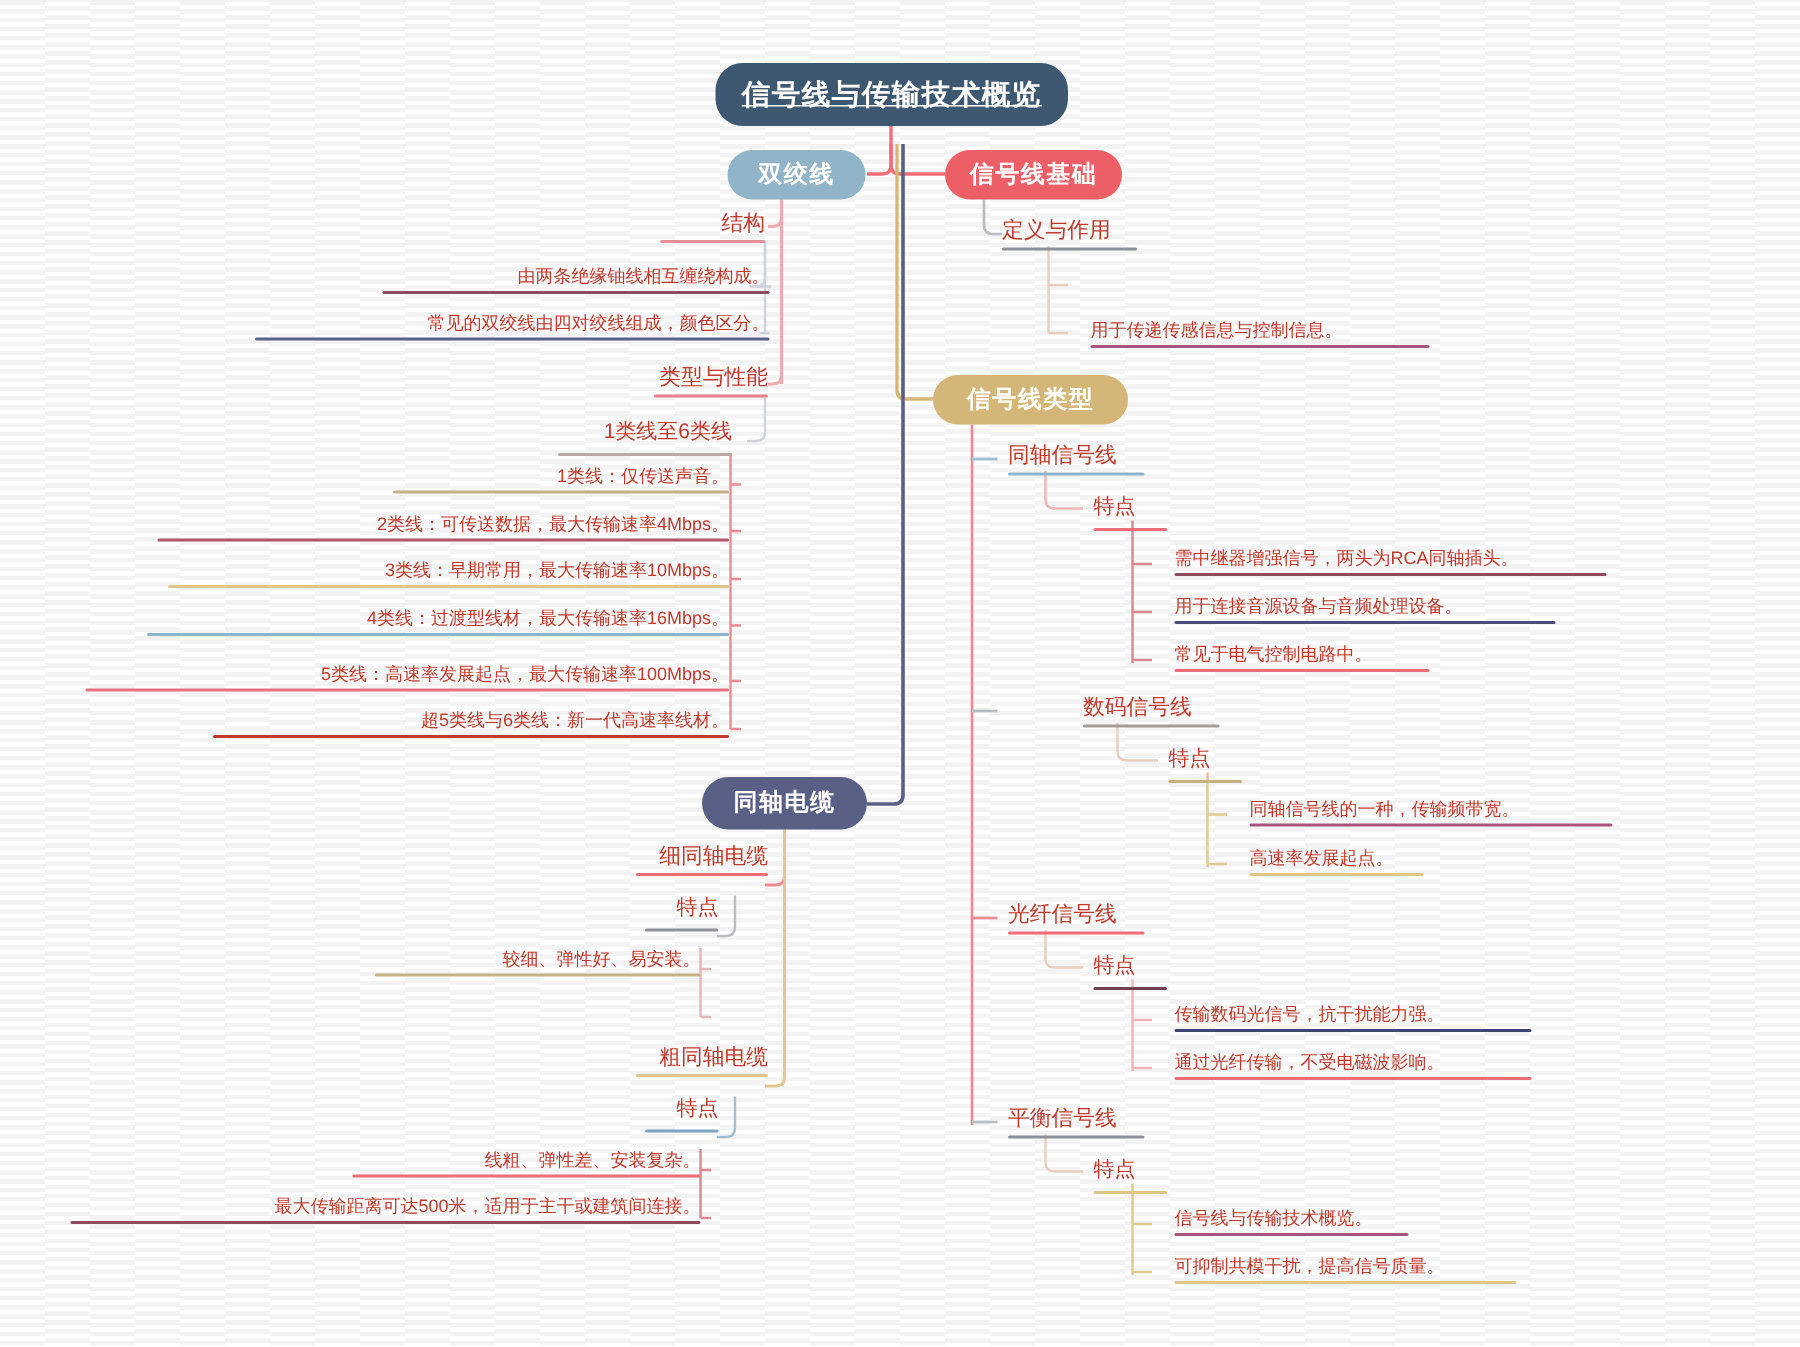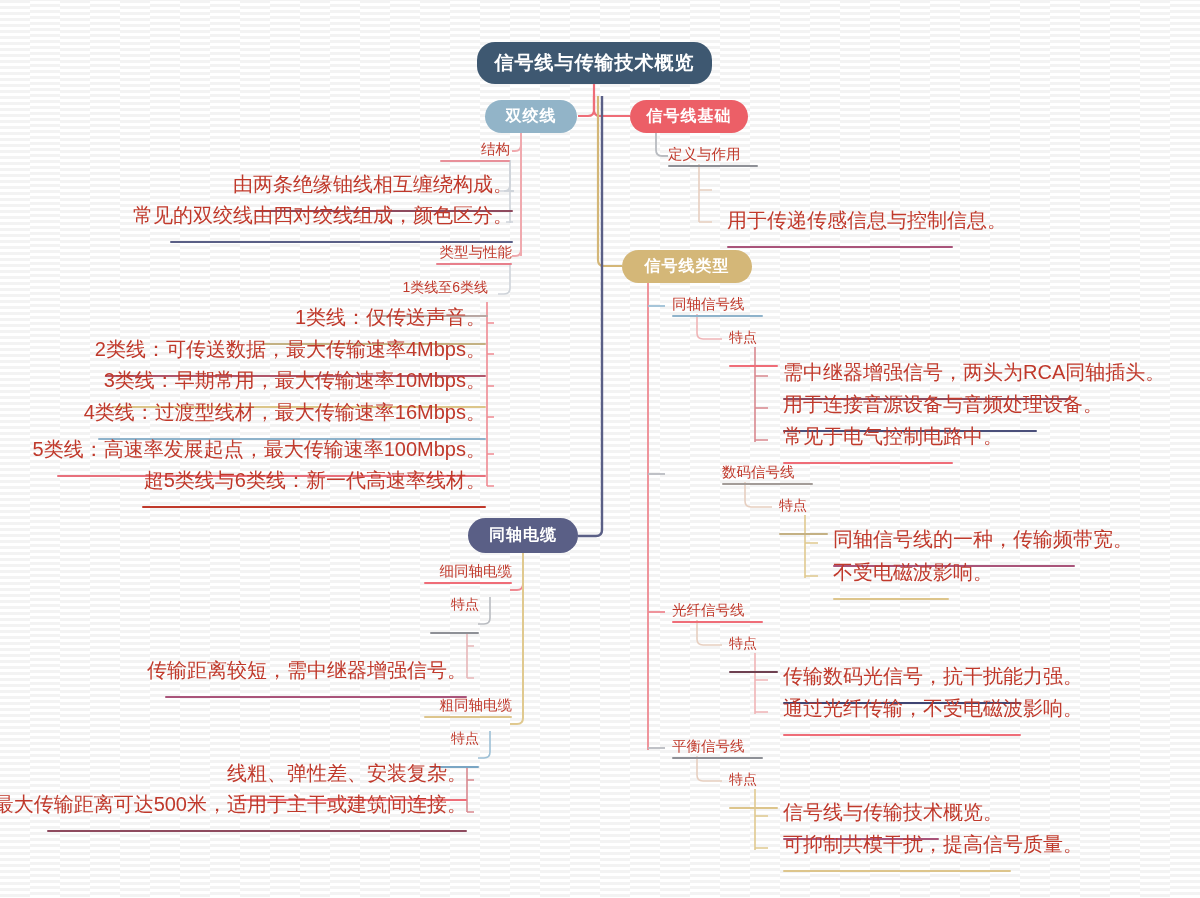--- a/index.html
+++ b/index.html
@@ -48,26 +48,26 @@
   .root{font-size:19px;}
   .lvl1{font-size:16px;justify-content:center;}
 
   
   .lvl2{
     font-size:14.5px;color:#c0392b;padding-bottom:3px;
     display:flex;align-items:center;
   }
   .lvl2 .t{line-height:19px;}
   .lvl3{
-    font-size:14px;color:#c0392b;padding-bottom:21px;
+    font-size:14px;color:#c0392b;padding-bottom:8px;
     display:flex;align-items:flex-end;
   }
   .lvl3 .t{line-height:18px;}
   .leaf{
-    font-size:20px;color:#c0392b;padding-bottom:19px;
+    font-size:12px;color:#c0392b;padding-bottom:3px;
     display:flex;align-items:flex-end;
   }
   .leaf .t{line-height:18px;}
   .ul{position:absolute;left:0;right:0;bottom:0;height:2.5px;border-radius:2px;}
 </style>
 </head>
 <body>
 
 <div id="canvas">
   <div id="weave"></div>
@@ -136,21 +136,21 @@
 
     <path d="M697 620 L697 639 Q697 645 703 645 L722 645" stroke="#e7cfc0" stroke-width="1.6" fill="none"></path>
     <path d="M755 653 L755 714" stroke="#f0b4b6" stroke-width="1.6" fill="none"></path>
     <path d="M755 680 L768 680 M755 712 L768 712" stroke="#f0b4b6" stroke-width="1.6" fill="none"></path>
 
     <path d="M697 756 L697 775 Q697 781 703 781 L722 781" stroke="#e7cfc0" stroke-width="1.6" fill="none"></path>
     <path d="M755 789 L755 850" stroke="#e0c98f" stroke-width="1.6" fill="none"></path>
     <path d="M755 816 L768 816 M755 848 L768 848" stroke="#e0c98f" stroke-width="1.6" fill="none"></path>
   </svg>
 
-  <div class="node pill root" style="left:477px;top:42px;width:235px;height:42px;background:#3e5871;">
+  <div class="node pill root" style="left:477px;top:42px;width:235px;height:42px;background:#3e5871;text-decoration:underline;">
     <span>信号线与传输技术概览</span>
   </div>
 
   <div class="node pill lvl1" style="left:485px;top:100px;width:92px;height:33px;background:#92b4c8;">
     <span>双绞线</span>
   </div>
 
   <div class="node pill lvl1" style="left:468px;top:518px;width:110px;height:35px;background:#5a5f86;">
     <span>同轴电缆</span>
   </div>
@@ -221,25 +221,25 @@
   <div class="node lvl2" style="left:424px;top:562px;width:88px;justify-content:flex-end;">
     <span class="t">细同轴电缆</span>
     <span class="ul" style="background:#ef6d78;"></span>
   </div>
 
   <div class="node lvl3" style="left:430px;top:595px;width:49px;justify-content:flex-end;">
     <span class="t">特点</span>
     <span class="ul" style="background:#8e9096;"></span>
   </div>
 
-
-  <div class="node leaf" style="left:165px;top:661px;width:302px;justify-content:flex-end;">
-    <span class="t">传输距离较短，需中继器增强信号。</span>
-    <span class="ul" style="background:#a9547a;"></span>
-  </div>
+  <div class="node leaf" style="left:250px;top:630px;width:217px;justify-content:flex-end;">
+    <span class="t">较细、弹性好、易安装。</span>
+    <span class="ul" style="background:#c4b184;"></span>
+  </div>
+
 
   <div class="node lvl2" style="left:424px;top:696px;width:88px;justify-content:flex-end;">
     <span class="t">粗同轴电缆</span>
     <span class="ul" style="background:#ddc58c;"></span>
   </div>
 
   <div class="node lvl3" style="left:430px;top:729px;width:49px;justify-content:flex-end;">
     <span class="t">特点</span>
     <span class="ul" style="background:#7aa6c4;"></span>
   </div>
@@ -299,21 +299,21 @@
     <span class="t">特点</span>
     <span class="ul" style="background:#c4b184;"></span>
   </div>
 
   <div class="node leaf" style="left:833px;top:530px;width:242px;">
     <span class="t">同轴信号线的一种，传输频带宽。</span>
     <span class="ul" style="background:#a9547a;"></span>
   </div>
 
   <div class="node leaf" style="left:833px;top:563px;width:116px;">
-    <span class="t">不受电磁波影响。</span>
+    <span class="t">高速率发展起点。</span>
     <span class="ul" style="background:#ddc58c;"></span>
   </div>
 
   <div class="node lvl2" style="left:672px;top:601px;width:91px;">
     <span class="t">光纤信号线</span>
     <span class="ul" style="background:#ef6d78;"></span>
   </div>
 
   <div class="node lvl3" style="left:729px;top:634px;width:49px;">
     <span class="t">特点</span>

